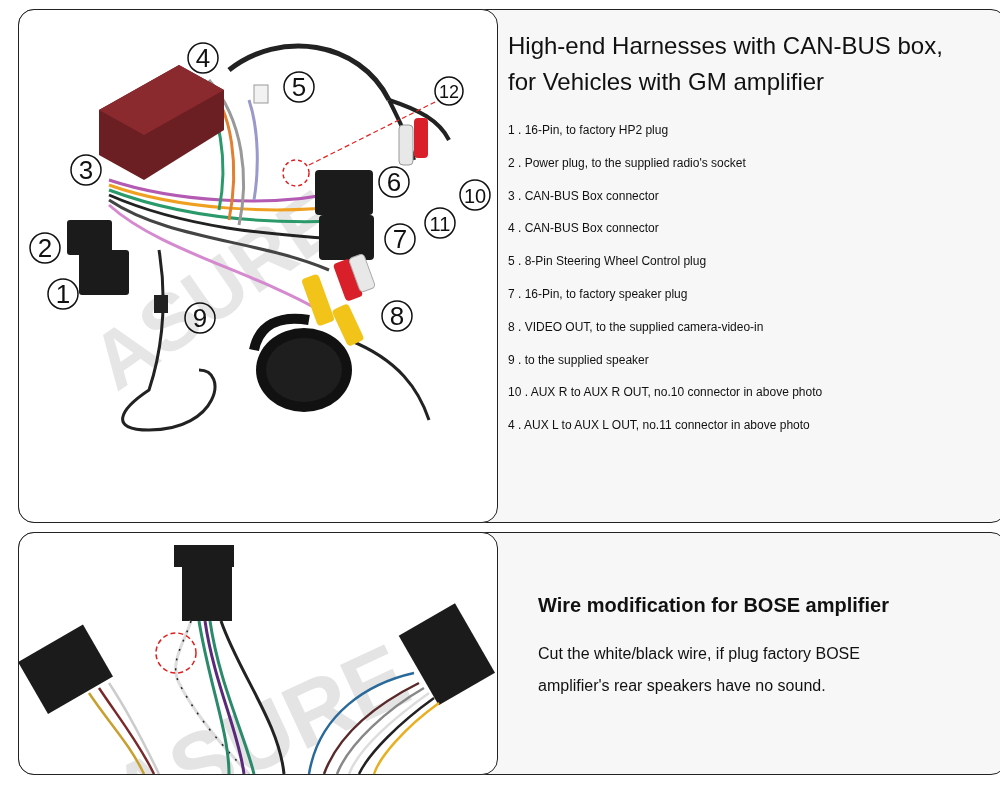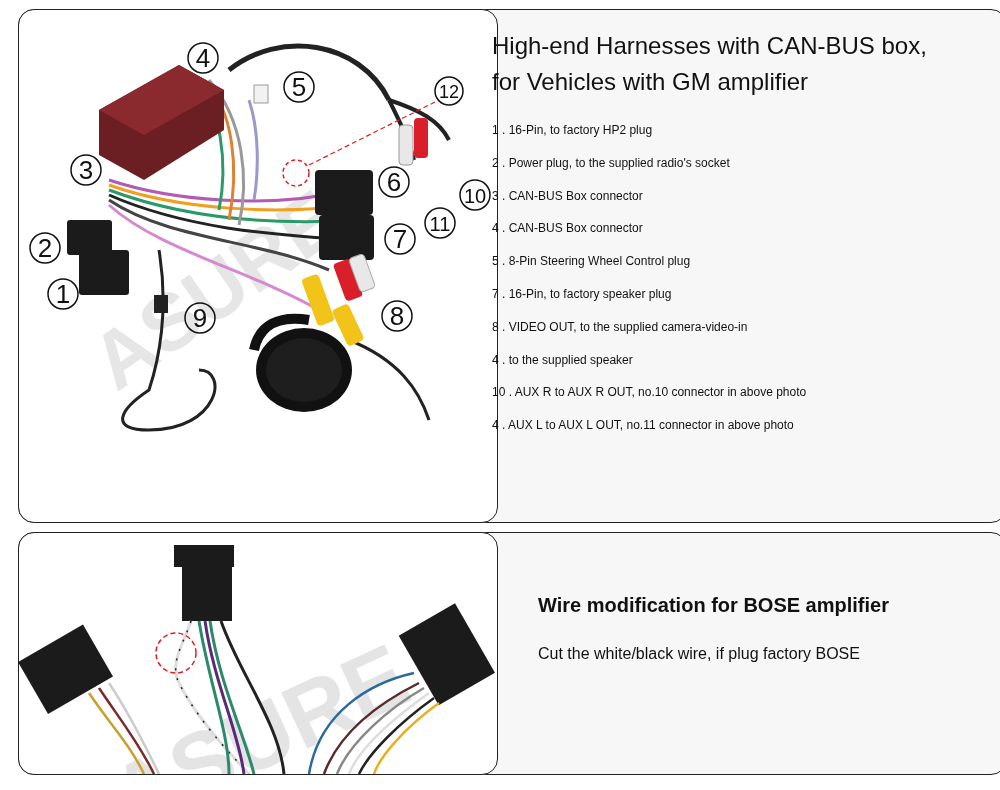--- a/index.html
+++ b/index.html
@@ -3,21 +3,21 @@
 <meta charset="utf-8">
 <style>
   html, body { margin:0; padding:0; background:#ffffff; }
   body { width:1000px; height:790px; position:relative; overflow:hidden; font-family:"Liberation Sans", sans-serif; color:#111; }
   .panel { position:absolute; border:1.5px solid #222; border-radius:16px; background:#f7f7f7; }
   .p1 { left:18px; top:9px; width:987px; height:512px; }
   .p2 { left:18px; top:532px; width:987px; height:241px; }
   .imgbox { position:absolute; background:#fff; border:1.5px solid #222; border-radius:16px; overflow:hidden; }
   .img1 { left:18px; top:9px; width:478px; height:512px; }
   .img2 { left:18px; top:532px; width:478px; height:241px; }
-  .txt1 { position:absolute; left:492px; top:28px; width:480px; }
+  .txt1 { position:absolute; left:508px; top:28px; width:480px; }
   .title { font-size:24px; line-height:36px; color:#111; margin:0; font-weight:normal; }
   .list { margin:14px 0 0 0; padding:0; list-style:none; }
   .list li { font-size:12px; line-height:32.8px; color:#111; white-space:nowrap; }
   .txt2 { position:absolute; left:538px; top:592px; width:470px; }
   .h2 { font-size:20px; font-weight:bold; margin:0 0 20px 0; line-height:26px; }
   .body2 { font-size:16px; line-height:32px; margin:0; }
   svg { display:block; }
   .callout text { font-family:"Liberation Sans", sans-serif; }
 </style>
 </head>
@@ -136,21 +136,21 @@
     <span>for Vehicles with GM amplifier</span>
   </h1>
   <ul class="list">
     <li>1 . 16-Pin, to factory HP2 plug</li>
     <li>2 . Power plug, to the supplied radio's socket</li>
     <li>3 . CAN-BUS Box connector</li>
     <li>4 . CAN-BUS Box connector</li>
     <li>5 . 8-Pin Steering Wheel Control plug</li>
     <li>7 . 16-Pin, to factory speaker plug</li>
     <li>8 . VIDEO OUT, to the supplied camera-video-in</li>
-    <li>4 . to the supplied speaker</li>
+    <li>9 . to the supplied speaker</li>
     <li>10 . AUX R to AUX R OUT, no.10 connector in above photo</li>
     <li>4 . AUX L to AUX L OUT, no.11 connector in above photo</li>
   </ul>
 </div>
 
 <div class="imgbox img2">
   <svg width="478" height="241" viewBox="0 0 478 241">
     <text x="60" y="230" font-size="90" font-weight="bold" fill="#e4e4e4" transform="rotate(-25 240 150)">ASURE</text>
 
     <rect x="155" y="12" width="60" height="22" fill="#1b1b1b"></rect>
@@ -185,14 +185,15 @@
       <path d="M415 165 C380 190 350 220 340 241" stroke="#222"></path>
       <path d="M420 170 C385 195 360 225 355 241" stroke="#e8b020"></path>
     </g>
   </svg>
 </div>
 
 <div class="txt2">
   <h2 class="h2">Wire modification for BOSE amplifier</h2>
   <p class="body2">
     <span>Cut the white/black wire, if plug factory BOSE</span><br>
+    <span>amplifier's rear speakers have no sound.</span>
   </p>
 </div>
 
 </body></html>

